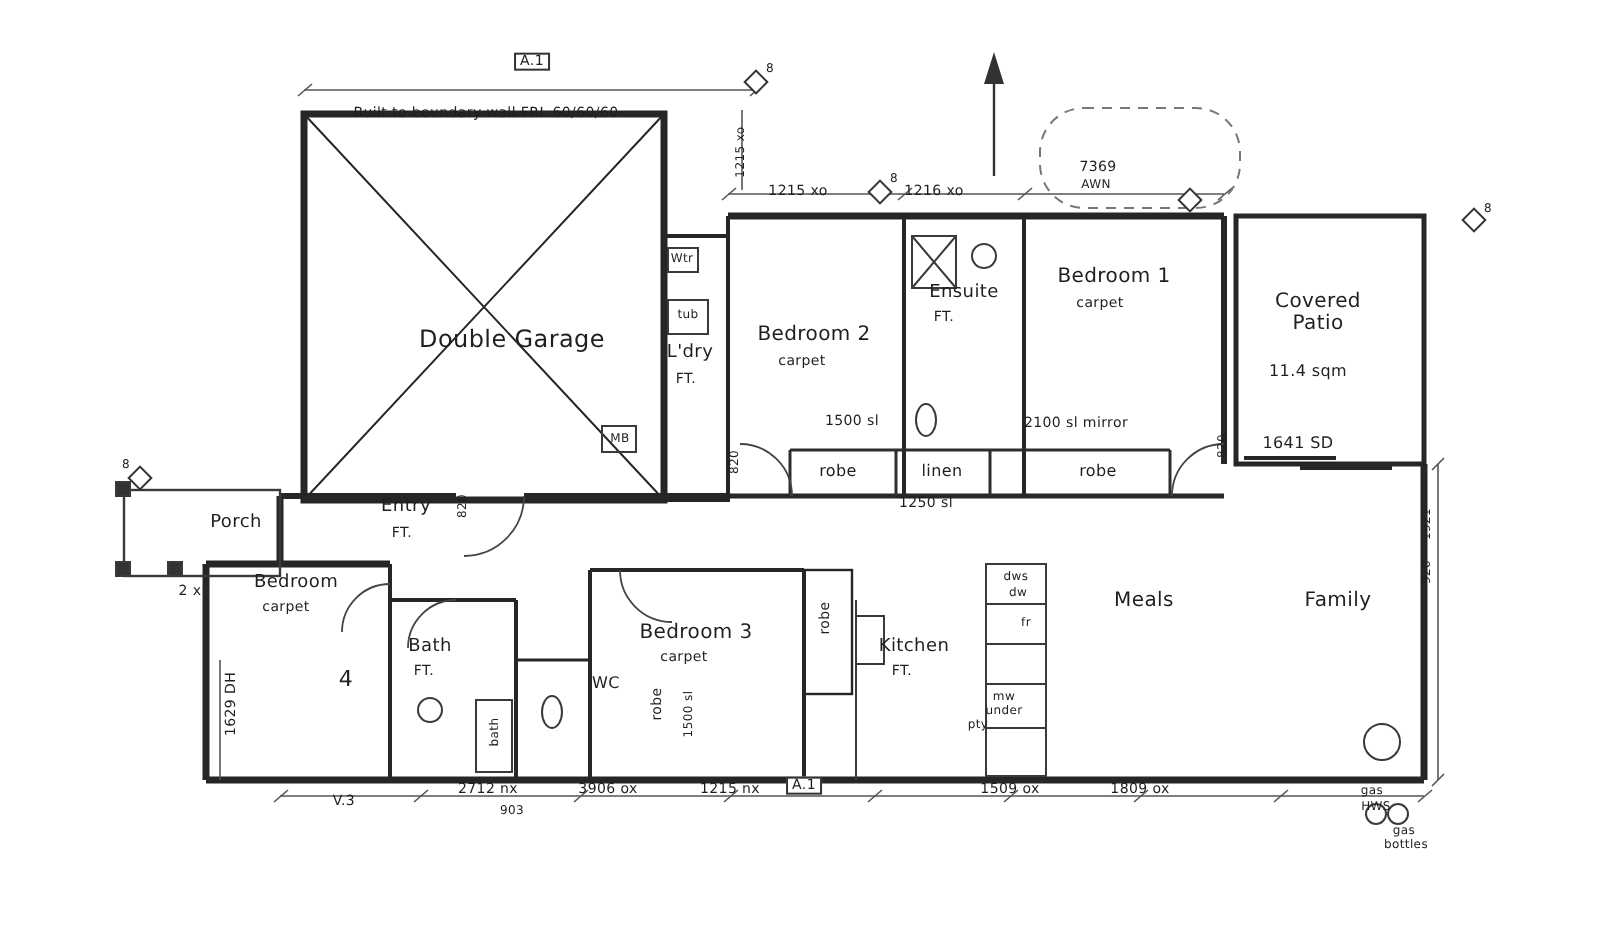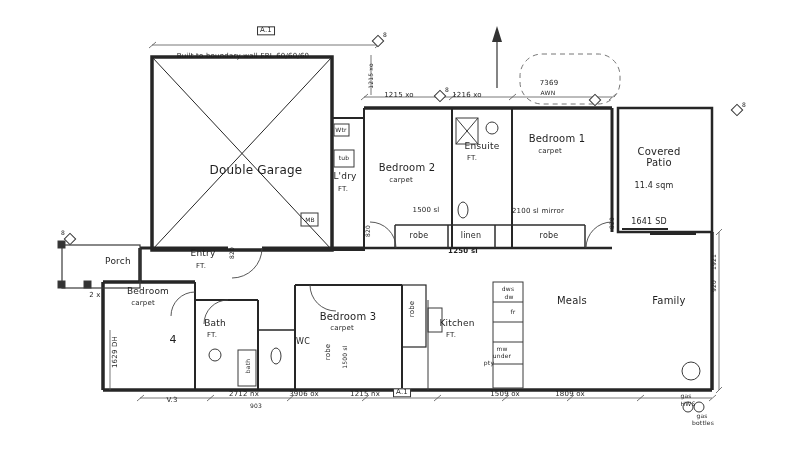--- a/index.html
+++ b/index.html
@@ -133,21 +133,21 @@
       <div class="lbl" style="left: 557px; top: 139px; font-size: 10px;">Bedroom 1</div>
       <div class="lbl" style="left: 550px; top: 152px; font-size: 7px;">carpet</div>
       <div class="lbl wrap" style="left: 659px; top: 157px; font-size: 10px; width: 58px;">Covered Patio</div>
       <div class="lbl" style="left: 654px; top: 186px; font-size: 8px;">11.4 sqm</div>
       <div class="lbl" style="left: 649px; top: 222px; font-size: 8px;">1641 SD</div>
       <div class="lbl" style="left: 426px; top: 211px; font-size: 7px;">1500 sl</div>
       <div class="lbl" style="left: 538px; top: 212px; font-size: 7px;">2100 sl mirror</div>
       <div class="lbl" style="left: 419px; top: 236px; font-size: 8px;">robe</div>
       <div class="lbl" style="left: 471px; top: 236px; font-size: 8px;">linen</div>
       <div class="lbl" style="left: 549px; top: 236px; font-size: 8px;">robe</div>
-      <div class="lbl" style="left: 463px; top: 252px; font-size: 7px; font-weight: bold;">1250 sl</div>
+      <div class="lbl" style="left: 463px; top: 252px; font-size: 7px;">1250 sl</div>
       <div class="lbl rot" style="left: 368px; top: 231px; font-size: 6px;">820</div>
       <div class="lbl rot" style="left: 612px; top: 223px; font-size: 6px;">820</div>
       <div class="lbl rot" style="left: 232px; top: 253px; font-size: 6px;">820</div>
       <div class="lbl" style="left: 118px; top: 262px; font-size: 9px;">Porch</div>
       <div class="lbl" style="left: 203px; top: 254px; font-size: 9px;">Entry</div>
       <div class="lbl" style="left: 201px; top: 267px; font-size: 7px;">FT.</div>
       <div class="lbl" style="left: 148px; top: 292px; font-size: 9px;">Bedroom</div>
       <div class="lbl" style="left: 143px; top: 304px; font-size: 7px;">carpet</div>
       <div class="lbl" style="left: 173px; top: 340px; font-size: 11px;">4</div>
       <div class="lbl" style="left: 95px; top: 296px; font-size: 7px;">2 x</div>

